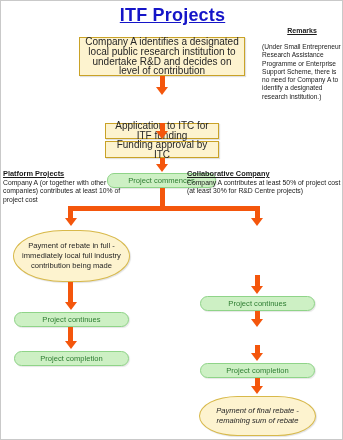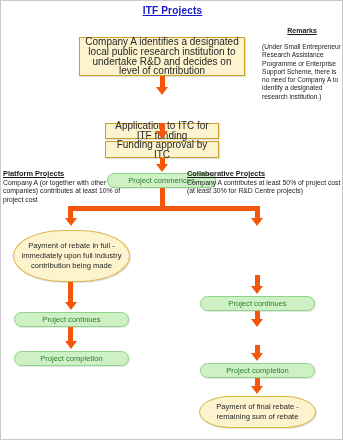--- a/index.html
+++ b/index.html
@@ -15,21 +15,21 @@
     border:1px solid #c9c9c9;
     box-sizing:border-box;
     background:#ffffff;
   }
   .stage{position:absolute;inset:0;}
 
   
   #title{
     position:absolute;left:0;top:4px;width:343px;
     text-align:center;
-    font-size:10px;font-weight:bold;
+    font-size:18px;font-weight:bold;
     color:#1515c8;
     text-decoration:underline;
     letter-spacing:.2px;
   }
 
   
   #remarks-head{
     position:absolute;left:261px;top:26px;width:80px;
     text-align:center;font-size:7px;font-weight:bold;color:#1a1a1a;
     text-decoration:underline;
@@ -134,26 +134,26 @@
     <div class="arrow" style="left:63.5px;top:217px;"></div>
     <div class="vline" style="left:253.5px;top:205px;height:14px;"></div>
     <div class="arrow" style="left:250px;top:217px;"></div>
 
     <div class="colhead" style="left:2px;top:168px;width:131px;">
       <span class="h">Platform Projects</span>
       <span class="d">Company A (or together with other companies) contributes at least 10% of project cost</span>
     </div>
 
     <div class="colhead" style="left:186px;top:168px;width:155px;">
-      <span class="h">Collaborative Projects</span>
+      <span class="h">Collaborative Company</span>
       <span class="d">Company A contributes at least 50% of project cost (at least 30% for R&amp;D Centre projects)</span>
     </div>
 
     <div class="node oval" style="left:12px;top:229px;width:117px;height:52px;">
-      <span>Payment of rebate in full - immediately upon full industry contribution being made</span>
+      <span>Payment of rebate in full - immediately local full industry contribution being made</span>
     </div>
 
     <div class="vline" style="left:67px;top:281px;height:22px;"></div>
     <div class="arrow" style="left:63.5px;top:301px;"></div>
 
     <div class="node pill" style="left:13px;top:311px;width:115px;height:15px;">
       <span>Project continues</span>
     </div>
 
     <div class="vline" style="left:67px;top:326px;height:16px;"></div>
@@ -178,18 +178,18 @@
     <div class="vline" style="left:253.5px;top:344px;height:10px;"></div>
     <div class="arrow" style="left:250px;top:352px;"></div>
 
     <div class="node pill" style="left:199px;top:362px;width:115px;height:15px;">
       <span>Project completion</span>
     </div>
 
     <div class="vline" style="left:253.5px;top:377px;height:10px;"></div>
     <div class="arrow" style="left:250px;top:385px;"></div>
 
-    <div class="node oval" style="left:198px;top:395px;width:117px;height:32px;">
+    <div class="node oval" style="left:198px;top:395px;width:117px;height:40px;font-style:italic;">
       <span>Payment of final rebate - remaining sum of rebate</span>
     </div>
 
   </div>
 </div>
 
 </body></html>

